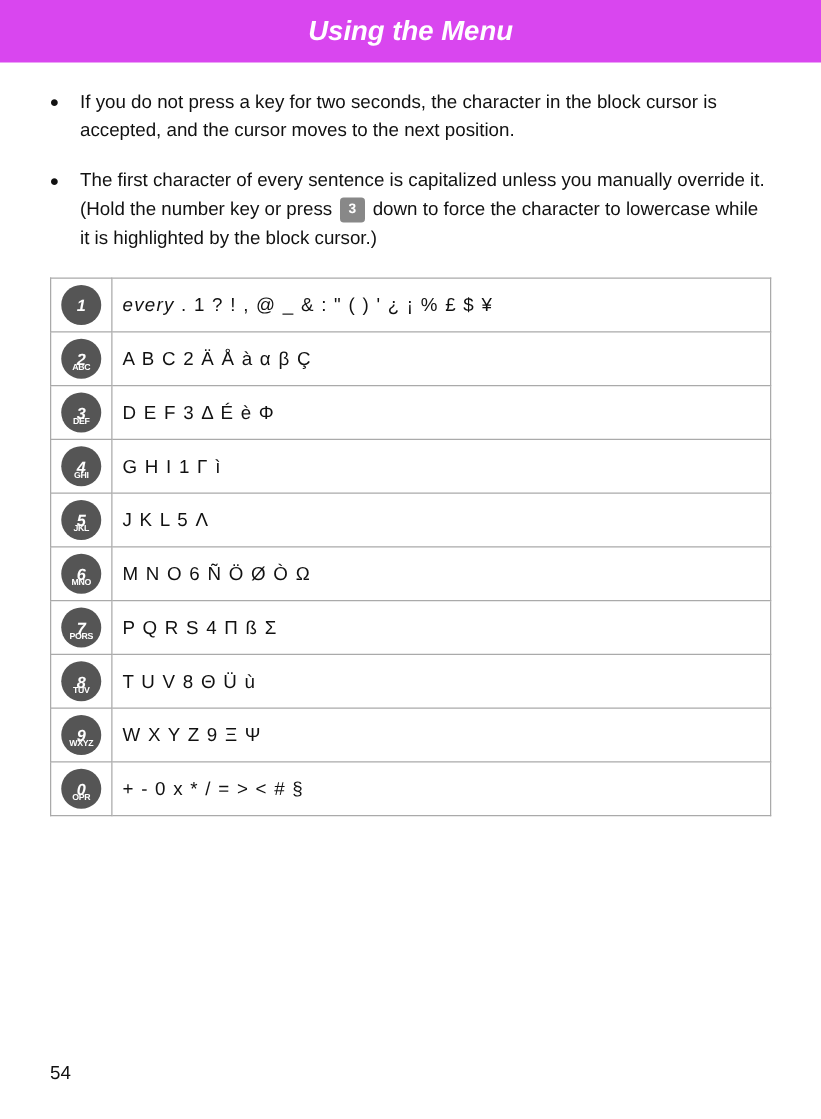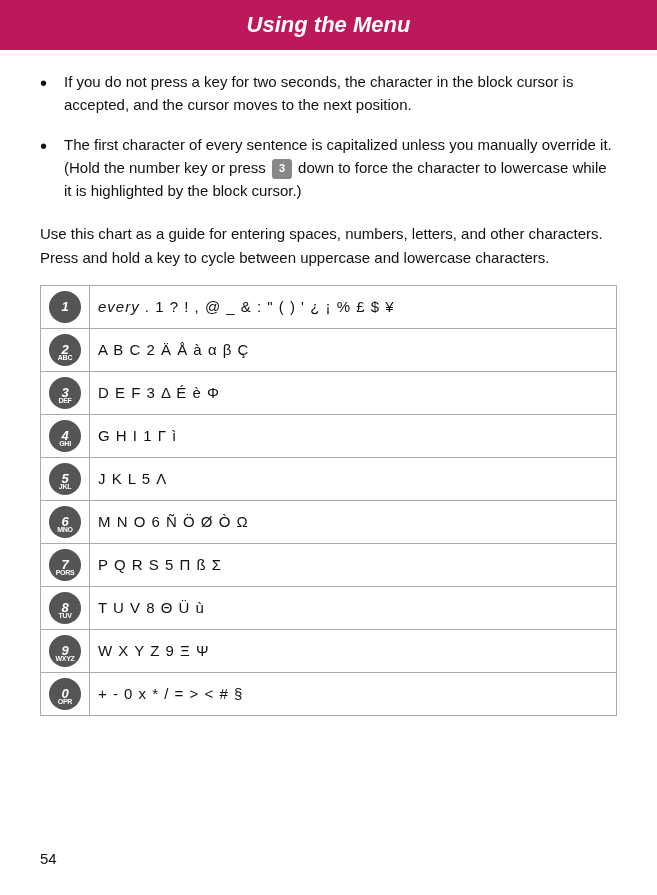--- a/index.html
+++ b/index.html
@@ -7,21 +7,21 @@
     body {
       font-family: Arial, sans-serif;
       background: #ffffff;
       width: 657px;
       min-height: 895px;
       font-size: 15px;
       color: #111;
     }
 
     .page-header {
-      background: #be185d;
+      background: #d946ef;
       text-align: center;
       padding: 12px 20px;
     }
 
     .page-header h1 {
       color: #ffffff;
       font-style: italic;
       font-weight: bold;
       font-size: 22px;
     }
@@ -179,21 +179,20 @@
         <span class="bullet-dot">•</span>
         <span class="bullet-text">
           <span>The first character of every sentence is capitalized unless you manually override it. (Hold the number key or press</span>
           <span class="key-icon">3</span>
           <span>down to force the character to lowercase while it is highlighted by the block cursor.)</span>
         </span>
       </li>
     </ul>
 
 
-    <p class="section-desc">Use this chart as a guide for entering spaces, numbers, letters, and other characters. Press and hold a key to cycle between uppercase and lowercase characters.</p>
 
     <table class="char-table">
       <tbody id="char-table-body">
       <tr>
             <td class="key-cell"><div class="key-badge">
                 <span class="main-num">1</span>
               </div></td>
             <td class="chars-cell"><em>every</em> . 1 ? ! , @ _ &amp; : " ( ) ' ¿ ¡ % £ $ ¥</td>
           </tr>
           <tr>
@@ -229,21 +228,21 @@
                 <span class="main-num">6</span>
                 <span class="sub-label">MNO</span>
               </div></td>
             <td class="chars-cell">M N O 6 Ñ Ö Ø Ò Ω</td>
           </tr>
           <tr>
             <td class="key-cell"><div class="key-badge">
                 <span class="main-num">7</span>
                 <span class="sub-label">PORS</span>
               </div></td>
-            <td class="chars-cell">P Q R S 5 Π ß Σ</td>
+            <td class="chars-cell">P Q R S 4 Π ß Σ</td>
           </tr>
           <tr>
             <td class="key-cell"><div class="key-badge">
                 <span class="main-num">8</span>
                 <span class="sub-label">TUV</span>
               </div></td>
             <td class="chars-cell">T U V 8 Θ Ü ù</td>
           </tr>
           <tr>
             <td class="key-cell"><div class="key-badge">

